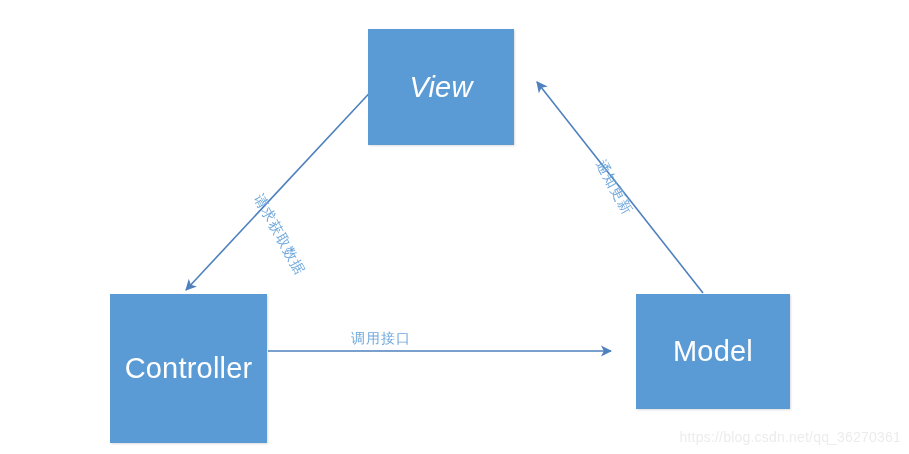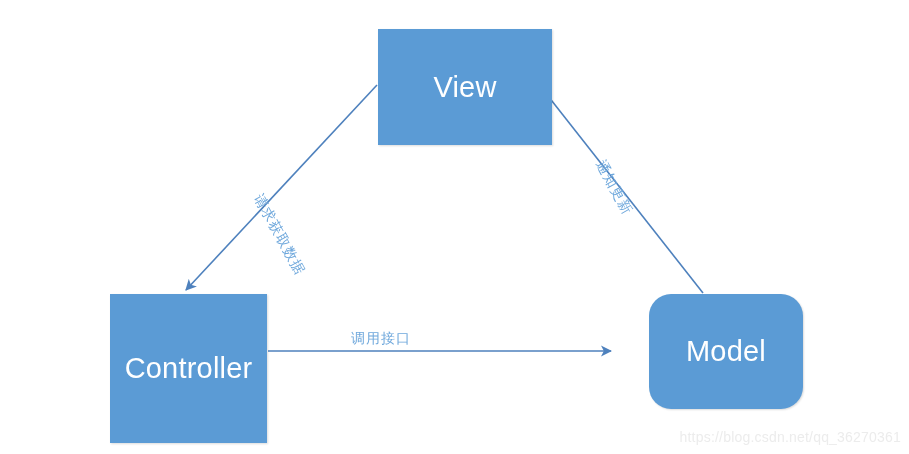--- a/index.html
+++ b/index.html
@@ -37,37 +37,37 @@
   }
   .node-label {
     color: #ffffff;
     font-size: 29px;
     font-weight: 400;
     letter-spacing: 0.2px;
     line-height: 1;
     white-space: nowrap;
   }
   #node-view {
-    left: 378px;
+    left: 368px;
     top: 29px;
-    width: 174px;
+    width: 146px;
     height: 116px;
+    font-style: italic;
   }
   #node-controller {
     left: 110px;
     top: 294px;
     width: 157px;
     height: 149px;
   }
   #node-model {
-    left: 649px;
+    left: 636px;
     top: 294px;
     width: 154px;
     height: 115px;
-    border-radius: 22px;
   }
   .edge-label {
     position: absolute;
     color: #6FA8DC;
     font-size: 14px;
     line-height: 1;
     white-space: nowrap;
     letter-spacing: 1px;
   }
   #label-request {

